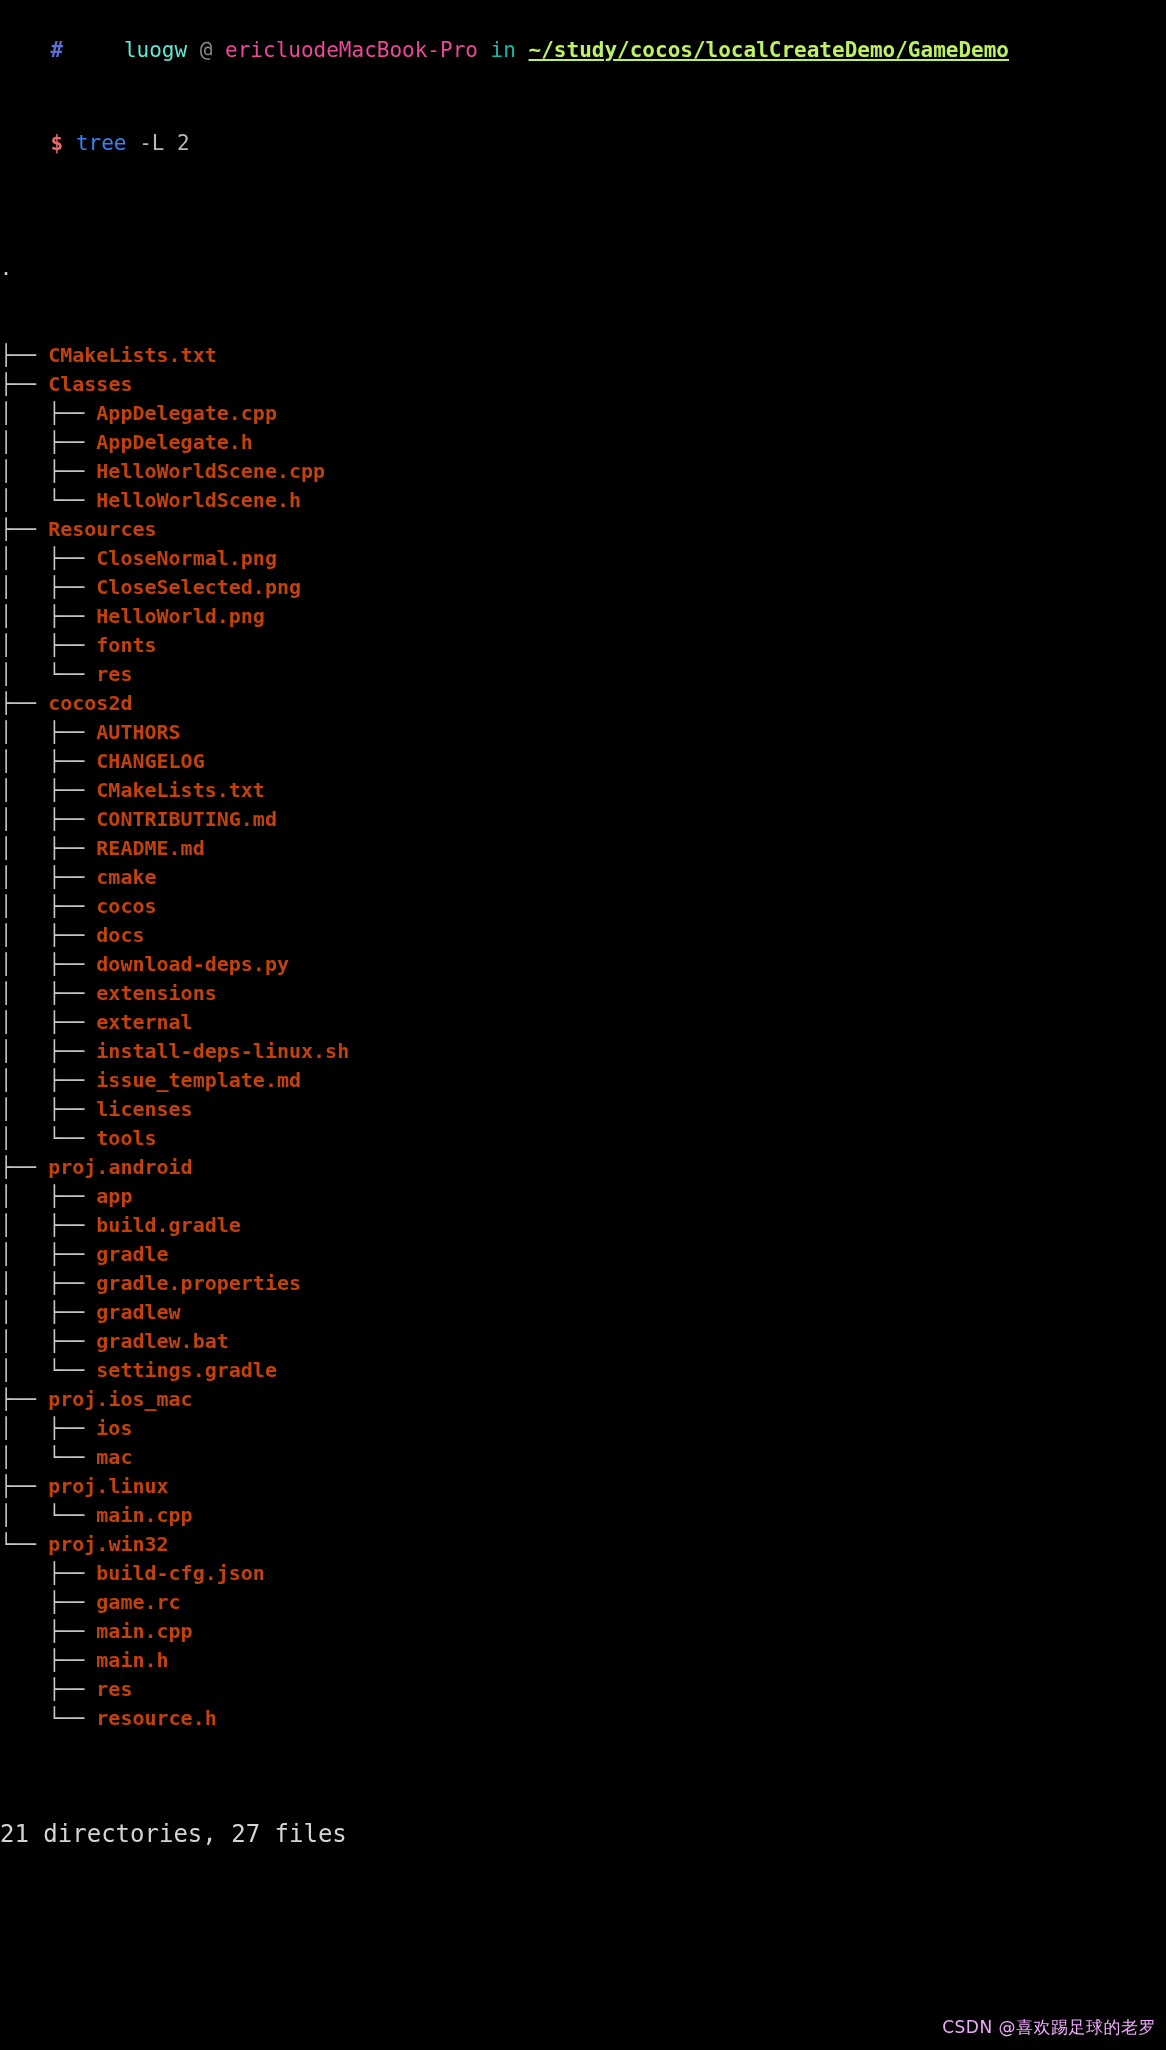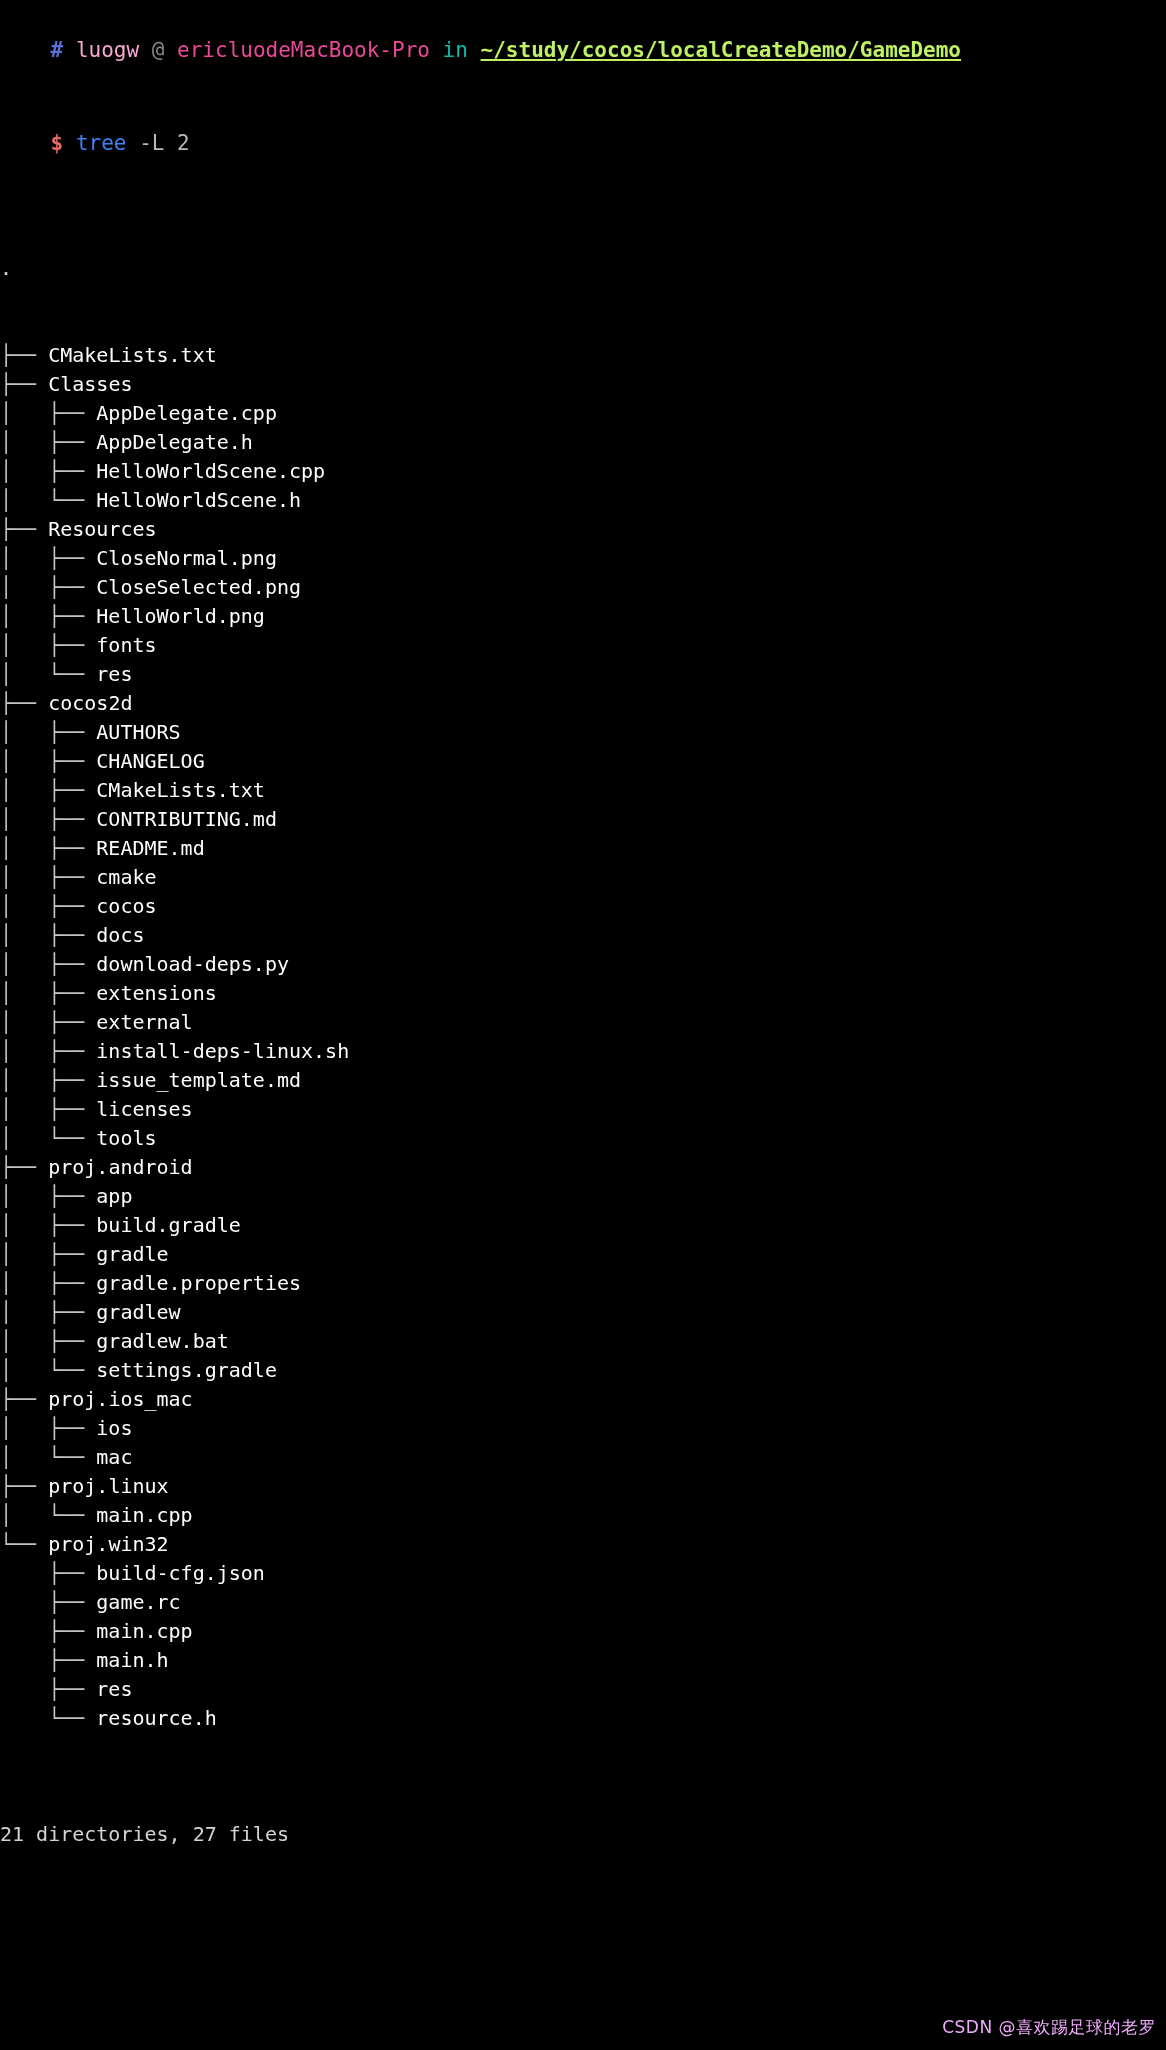--- a/index.html
+++ b/index.html
@@ -29,21 +29,21 @@
   }
 
   
   .prompt-line {
     white-space: pre;
     line-height: 31px;
     font-size: 21px;
   }
   .seg { white-space: pre; }
   .c-hash    { color: #5c6fd8; font-weight: bold; }
-  .c-user    { color: #f9a8d4; }
+  .c-user    { color: #5eead4; margin-left: 48px; }
   .c-at      { color: #8a8a8a; }
   .c-host    { color: #ec4899; }
   .c-in      { color: #14b8a6; }
   .c-path    { color: #bef264; font-weight: bold; text-decoration: underline; }
   .c-dollar  { color: #e86a6a; font-weight: bold; }
   .c-cmd     { color: #3b82f6; }
   .c-arg     { color: #b9b9b9; }
 
   
   .tree {
@@ -55,30 +55,31 @@
     height: 29px;
     line-height: 29px;
     font-size: 20px;
     color: #d2d2d2;
   }
   .branch {
     color: #c8c8c8;
     white-space: pre;
   }
   .name {
-    color: #ffffff;
+    color: #c2410c;
     white-space: pre;
+    font-weight: bold;
   }
   .root-dot { color: #d4d4d4; }
 
   
   .summary {
     margin-top: 29px;
     white-space: pre;
-    font-size: 20px;
+    font-size: 24px;
     line-height: 29px;
     color: #d4d4d4;
   }
 
   
   .watermark {
     position: absolute;
     right: 10px;
     bottom: 8px;
     font-family: "DejaVu Sans", "Liberation Sans", sans-serif;

